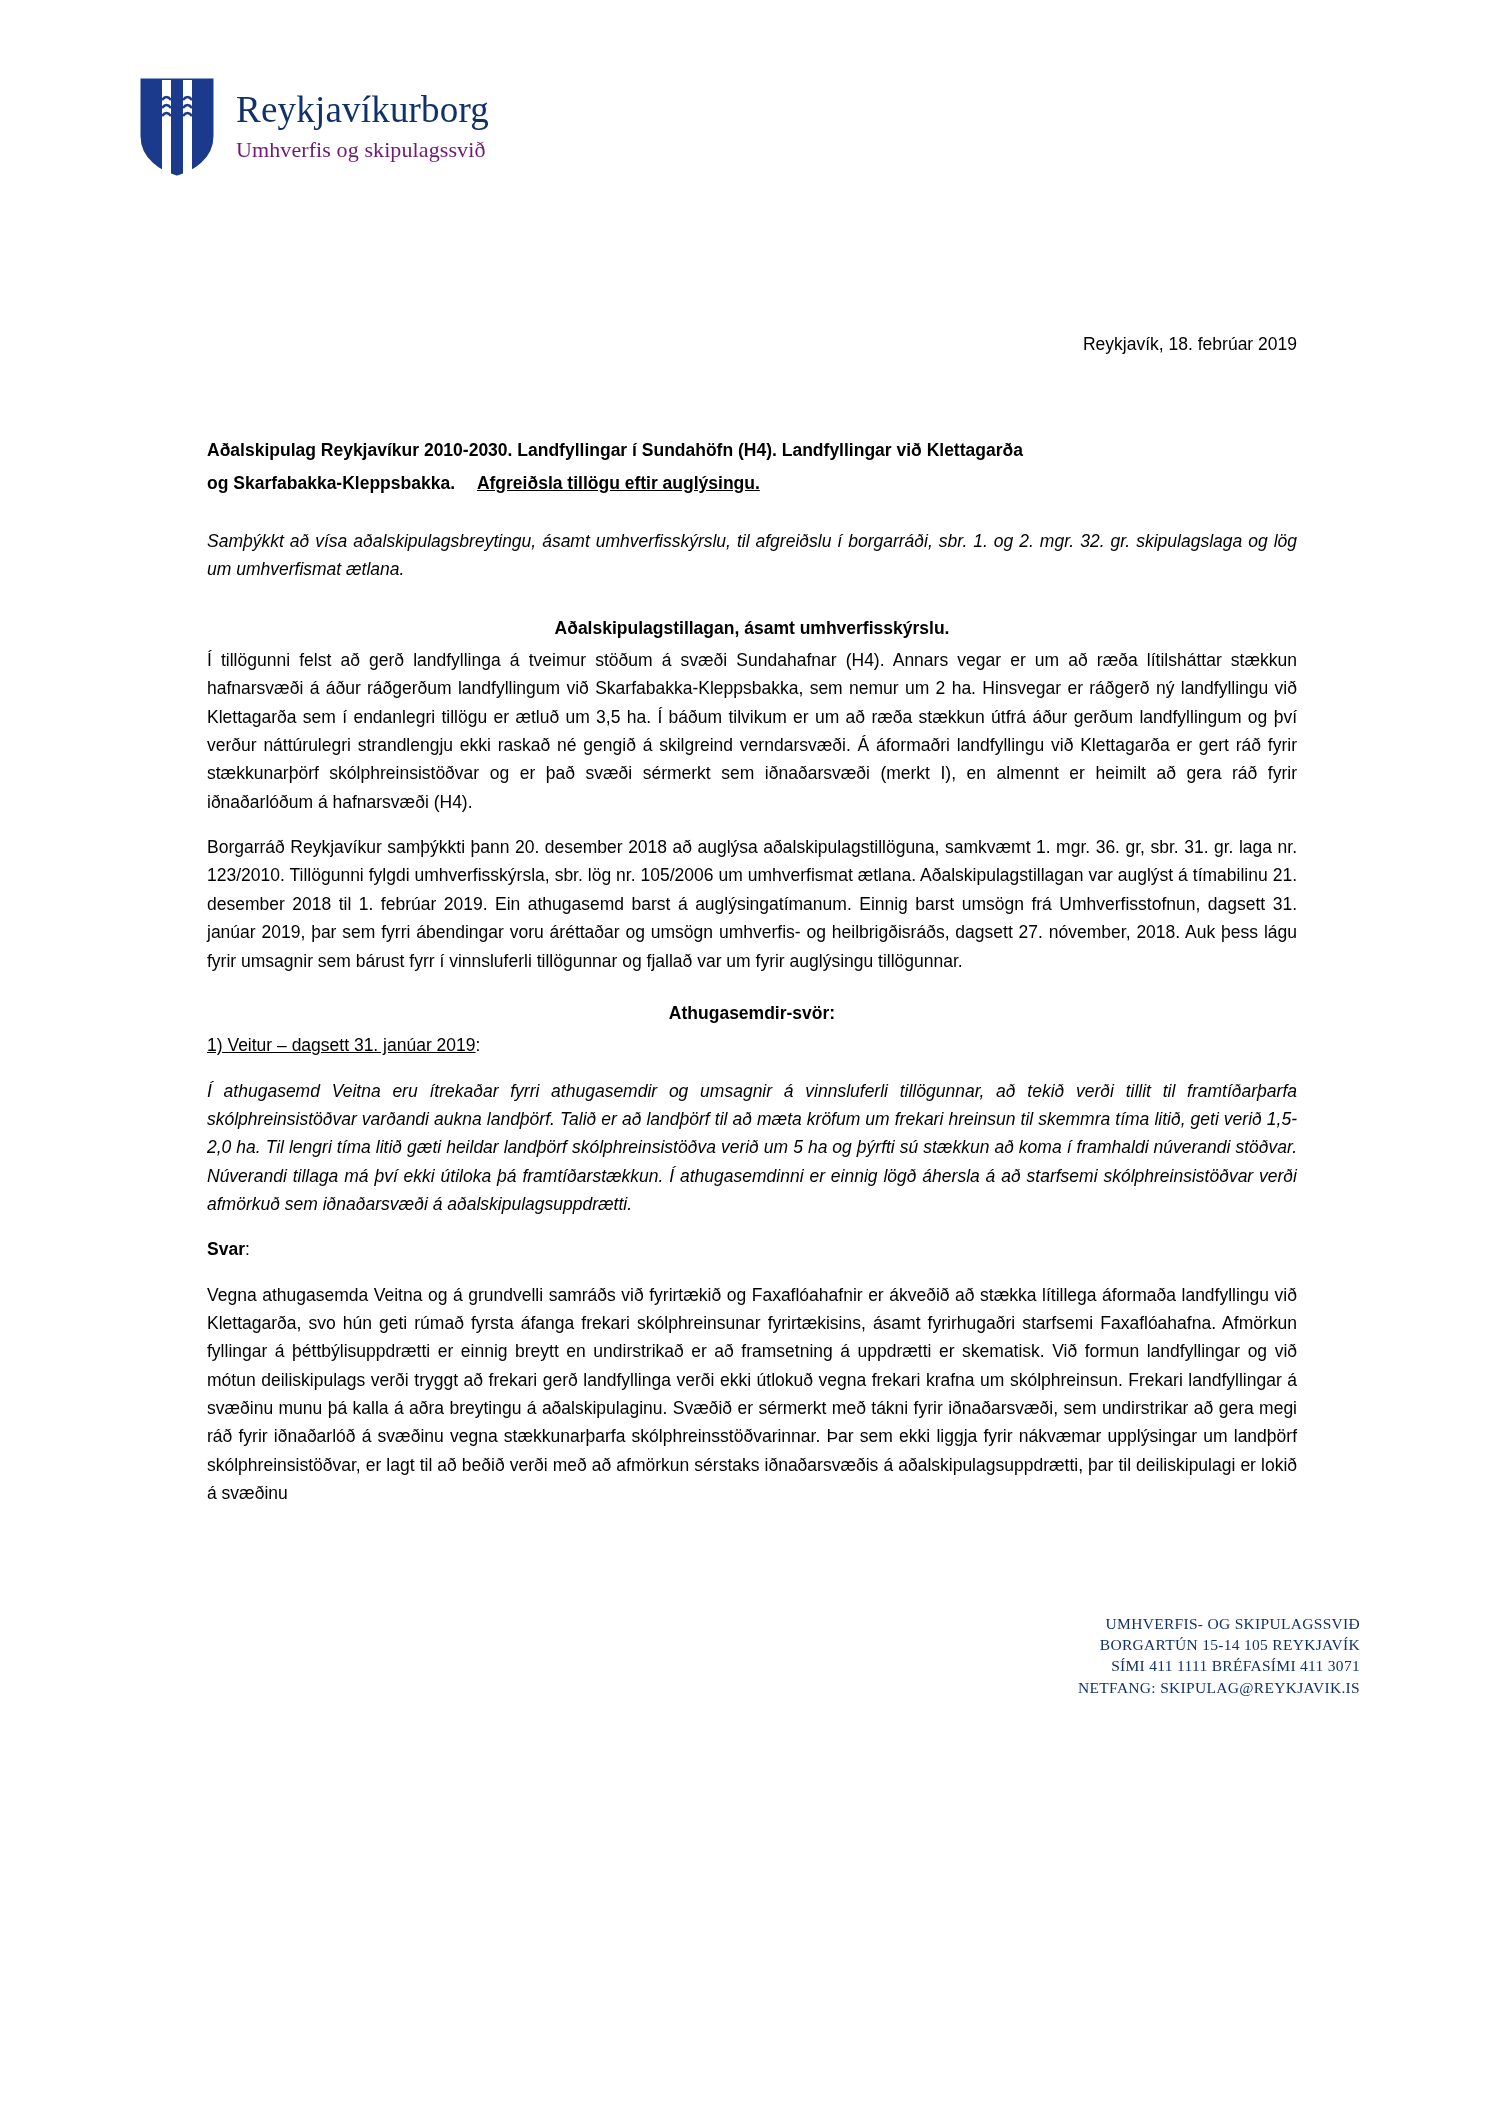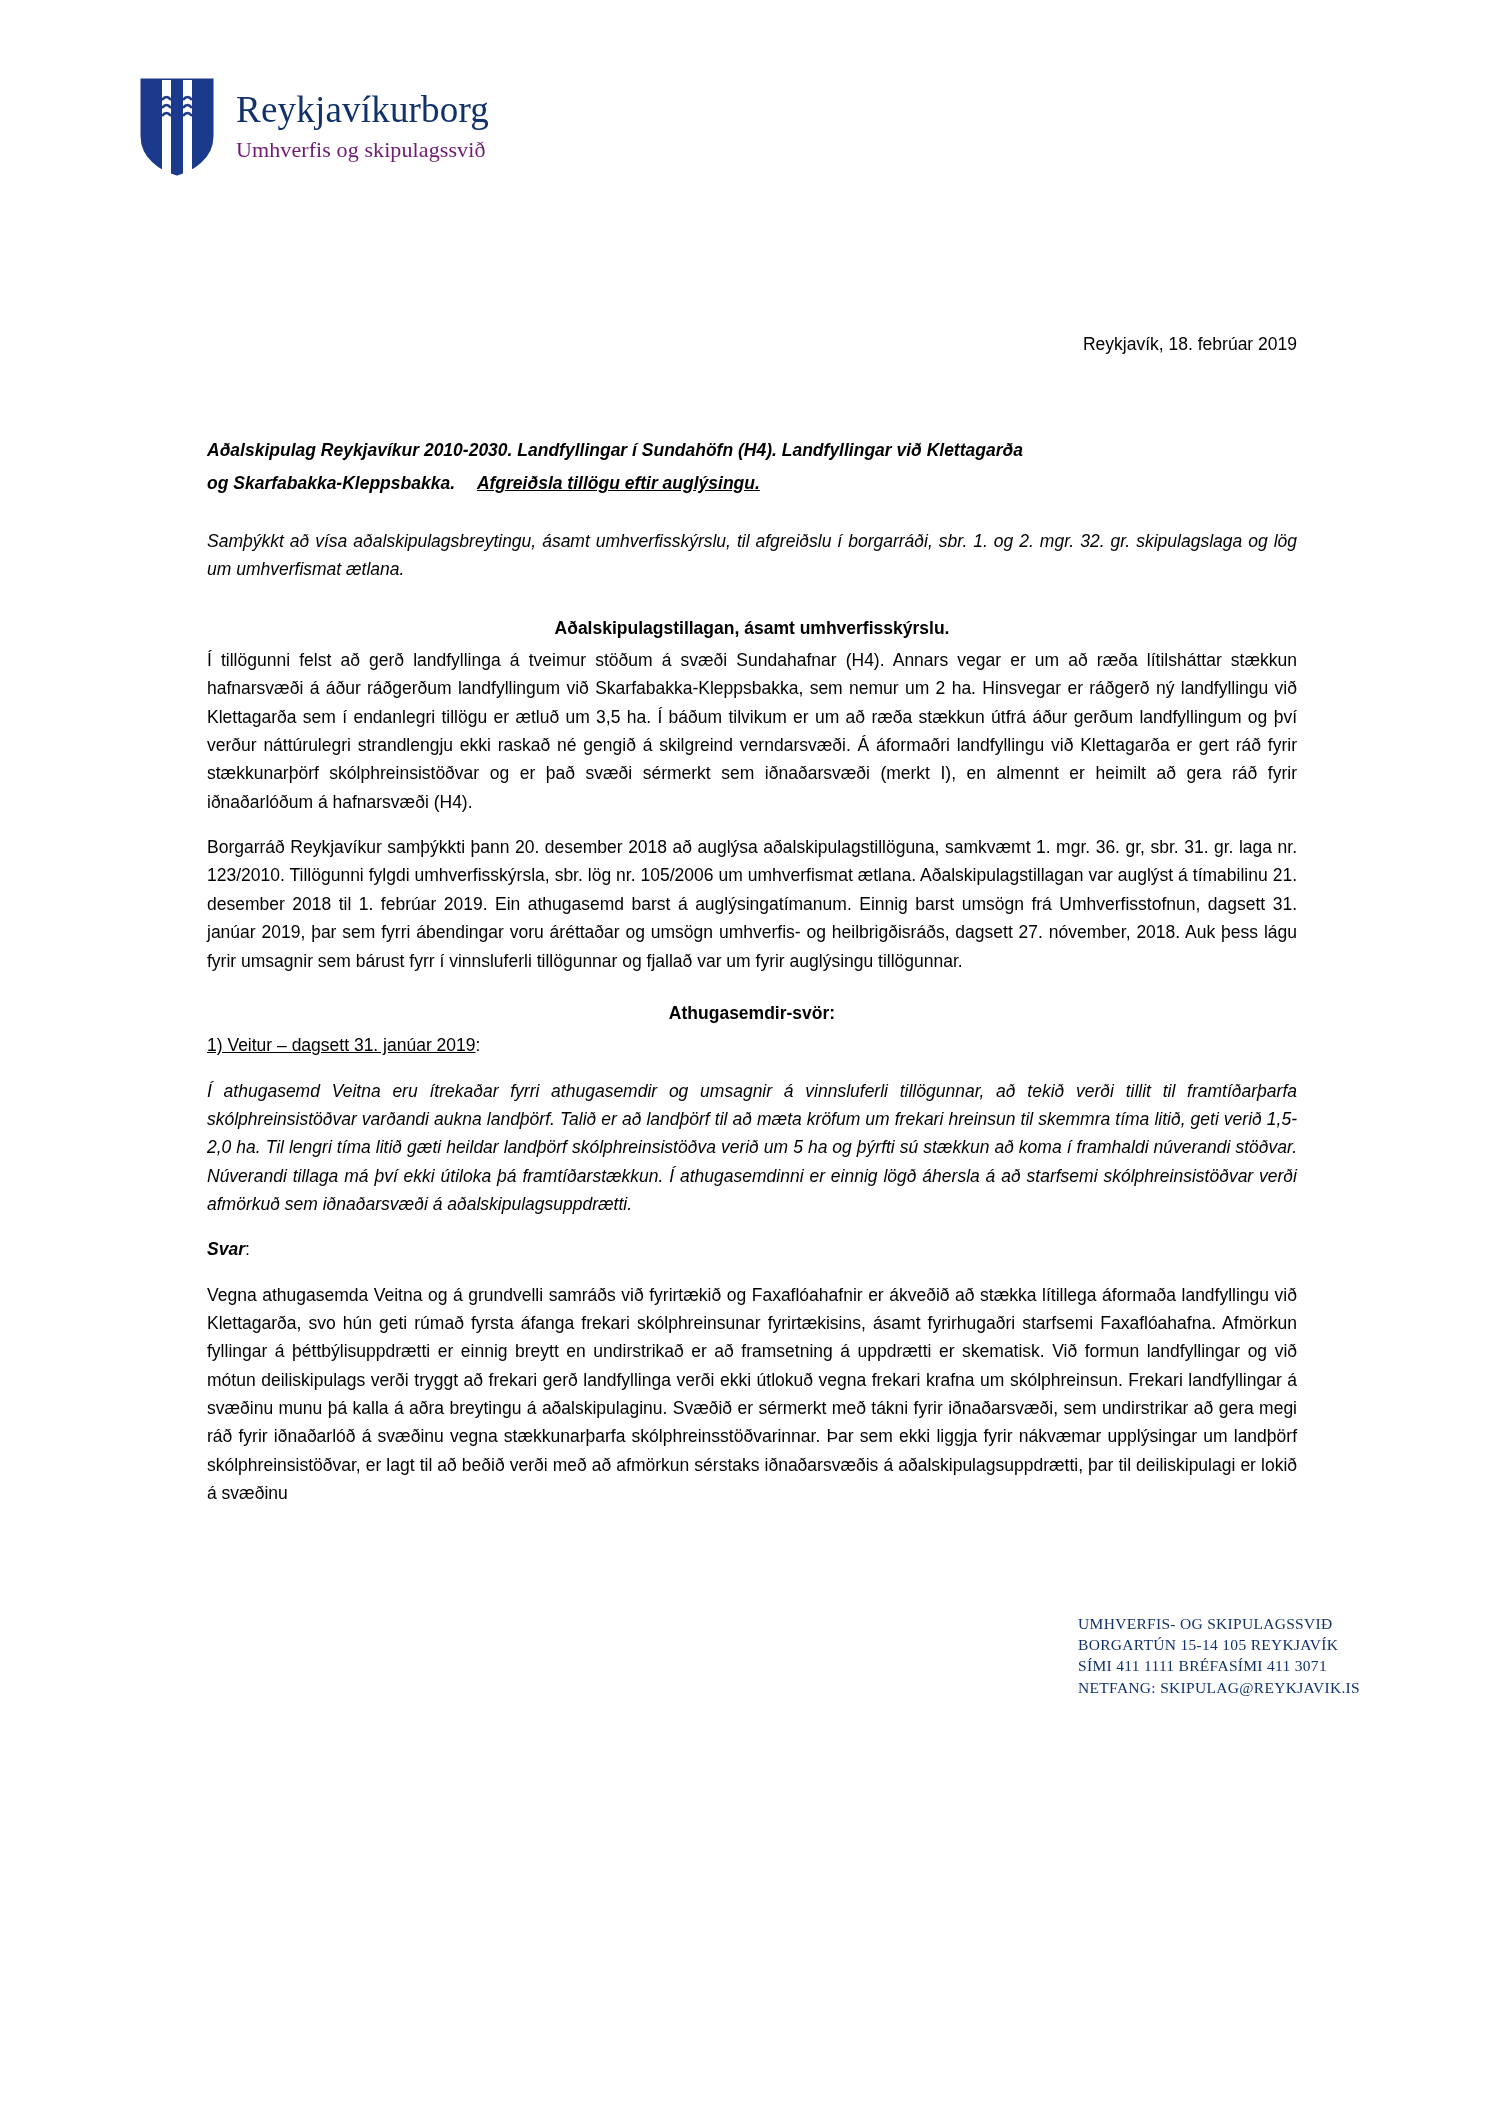--- a/index.html
+++ b/index.html
@@ -70,37 +70,37 @@
   .date-line {
     text-align: right;
     margin-bottom: 78px;
     font-size: 17.5px;
   }
   p {
     margin: 0 0 17px 0;
     text-align: justify;
   }
   .tight { margin-bottom: 4px; }
-  .bold { font-weight: bold; font-style: italic; }
+  .bold { font-weight: bold; }
   .ital { font-style: italic; }
   .uline { text-decoration: underline; }
   .heading {
     font-weight: bold;
     margin-bottom: 4px;
     text-align: center;
   }
   .para-gap { margin-bottom: 24px; }
   .block-gap { margin-bottom: 30px; }
 
   
   .footer {
     position: absolute;
     right: 140px;
     bottom: 86px;
-    text-align: left;
+    text-align: right;
     font-family: "Liberation Serif", serif;
     font-size: 15.5px;
     line-height: 1.38;
     color: #11316b;
     letter-spacing: 0.3px;
   }
 </style>
 </head>
 <body>
 

